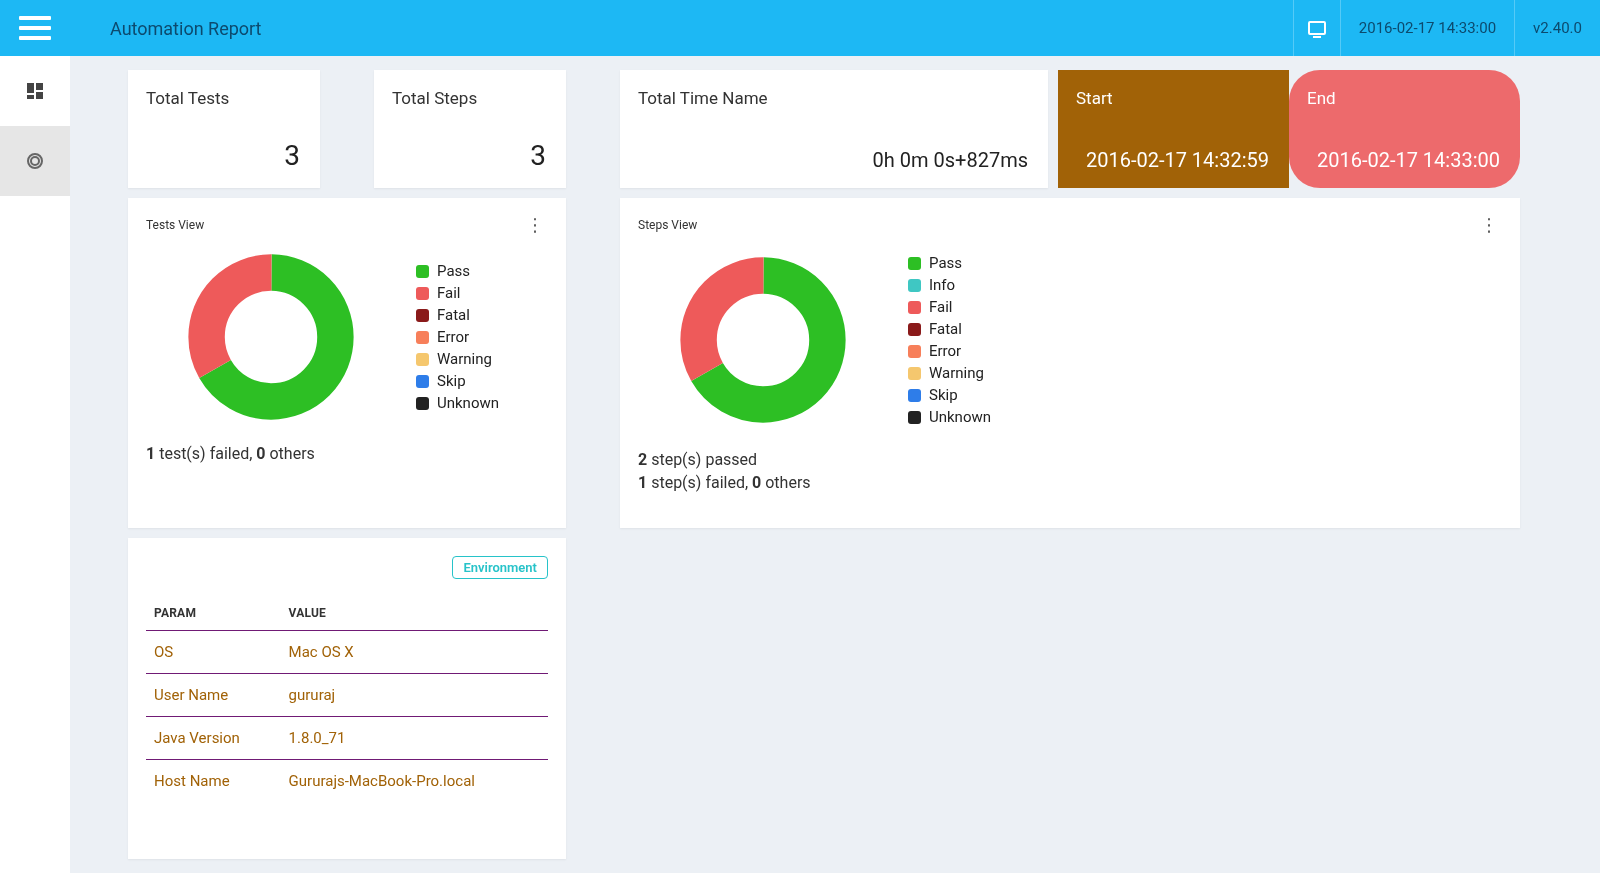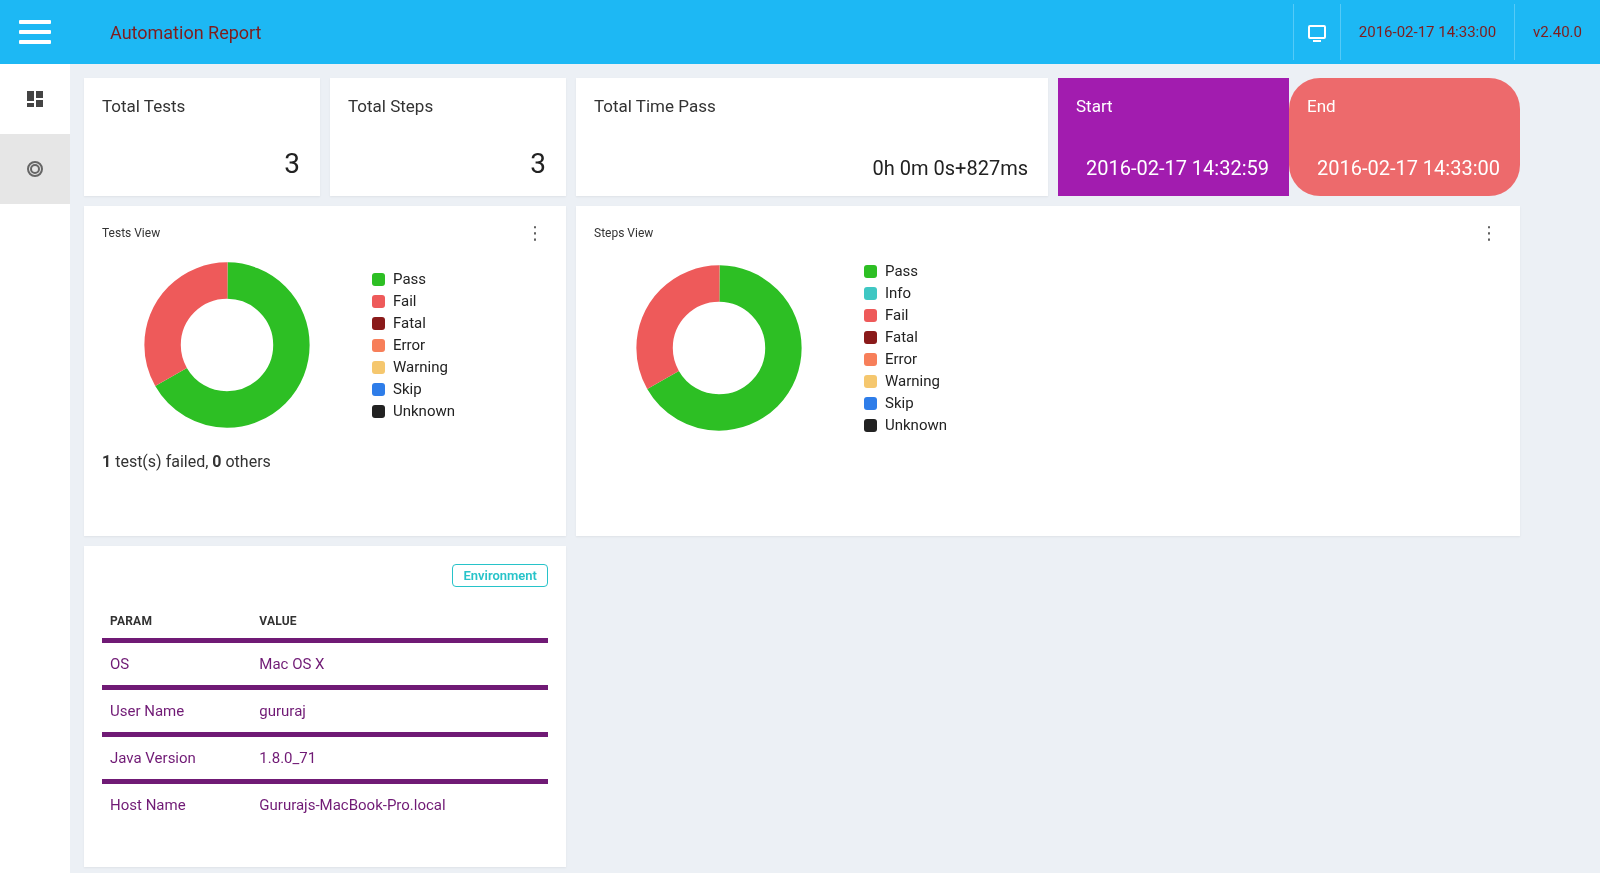--- a/index.html
+++ b/index.html
@@ -5,23 +5,23 @@
 * { box-sizing: border-box; margin: 0; padding: 0; }
 body {
   font-family: -apple-system, BlinkMacSystemFont, "Segoe UI", Roboto, Helvetica, Arial, sans-serif;
   background: #ecf0f5;
   color: #333;
   width: 1600px;
   height: 873px;
   overflow: hidden;
 }
 .topbar {
-  height: 64px;
+  height: 56px;
   background: #1db8f4;
-  color: #7f1d1d;
+  color: #0c4a6e;
   display: flex;
   align-items: center;
 }
 .hamburger {
   width: 70px;
   height: 56px;
   display: flex;
   flex-direction: column;
   justify-content: center;
   align-items: center;
@@ -100,35 +100,36 @@
   display: grid;
   grid-template-columns: 236px 236px 472px 462px;
   grid-template-rows: 118px 330px auto;
   gap: 10px;
 }
 .card {
   background: #fff;
   box-shadow: 0 1px 2px rgba(0,0,0,0.06);
   padding: 18px;
   position: relative;
+  margin-left: 44px;
 }
 .stat-label { font-size: 17px; color: #333; }
 .stat-value {
   position: absolute; bottom: 16px; right: 20px;
   font-size: 28px; color: #222;
 }
 .time-card .stat-value { font-size: 20px; }
 
 .startend {
   display: flex; padding:0; box-shadow:none; background:transparent;
 }
 .se-box {
   flex: 1; color:#fff; padding:18px; position:relative;
 }
-.se-start { background:#a21caf; }
+.se-start { background:#a16207; }
 .se-end   { background:#ed6a6c;border-radius:31px; }
 .se-label { font-size:17px; }
 .se-value { position:absolute; bottom:16px; right:20px; font-size:20px; }
 
 .chart-card { grid-column: span 2; }
 .chart-head { display:flex; justify-content:space-between; align-items:center; }
 .chart-title { font-size:12px; }
 .more-dots { cursor:pointer; color:#555; padding:4px; font-size:18px; line-height:10px; letter-spacing:0; }
 
 .chart-body { display:flex; align-items:center; margin-top:18px; gap:60px; padding-left:40px; }
@@ -150,21 +151,21 @@
 .env-card { grid-column: span 2; }
 .env-badge {
   float:right; border:1px solid #27c3c9; color:#27c3c9;
   border-radius:4px; padding:3px 10px; font-size:13px; font-weight:600;
 }
 .env-table { width:100%; border-collapse:collapse; margin-top:40px; font-size:15px; }
 .env-table th {
   text-align:left; font-size:12px; font-weight:700; color:#333;
   padding:10px 8px; letter-spacing:0.2px;
 }
-.env-table td { padding:12px 8px; border-top:5px solid #701a75; color:#701a75; }
+.env-table td { padding:12px 8px; border-top:1px solid #701a75; color:#a16207; }
 </style>
 </head>
 <body>
 
 <div class="topbar">
   <div class="hamburger">
     <span></span>
       <span></span>
       <span></span>
   </div>
@@ -196,21 +197,21 @@
       <div class="stat-label">Total Tests</div>
       <div class="stat-value">3</div>
     </div>
 
     <div class="card">
       <div class="stat-label">Total Steps</div>
       <div class="stat-value">3</div>
     </div>
 
     <div class="card time-card">
-      <div class="stat-label">Total Time Pass</div>
+      <div class="stat-label">Total Time Name</div>
       <div class="stat-value">0h 0m 0s+827ms</div>
     </div>
 
     <div class="startend">
       <div class="se-box se-start">
         <div class="se-label">Start</div>
         <div class="se-value">2016-02-17 14:32:59</div>
       </div>
       <div class="se-box se-end">
         <div class="se-label">End</div>
@@ -301,20 +302,24 @@
             </li>
             <li>
               <span class="sw" style="background: rgb(46, 125, 233);"></span>
               <span>Skip</span>
             </li>
             <li>
               <span class="sw" style="background: rgb(34, 34, 34);"></span>
               <span>Unknown</span>
             </li>
           </ul>
+      </div>
+      <div class="chart-foot">
+        <div><b>2</b><span> step(s) passed</span></div>
+        <div><b>1</b><span> step(s) failed, </span><b>0</b><span> others</span></div>
       </div>
     </div>
 
 
     <div class="card env-card">
       <span class="env-badge">Environment</span>
       <table class="env-table">
         <thead>
           <tr>
             <th>PARAM</th>

